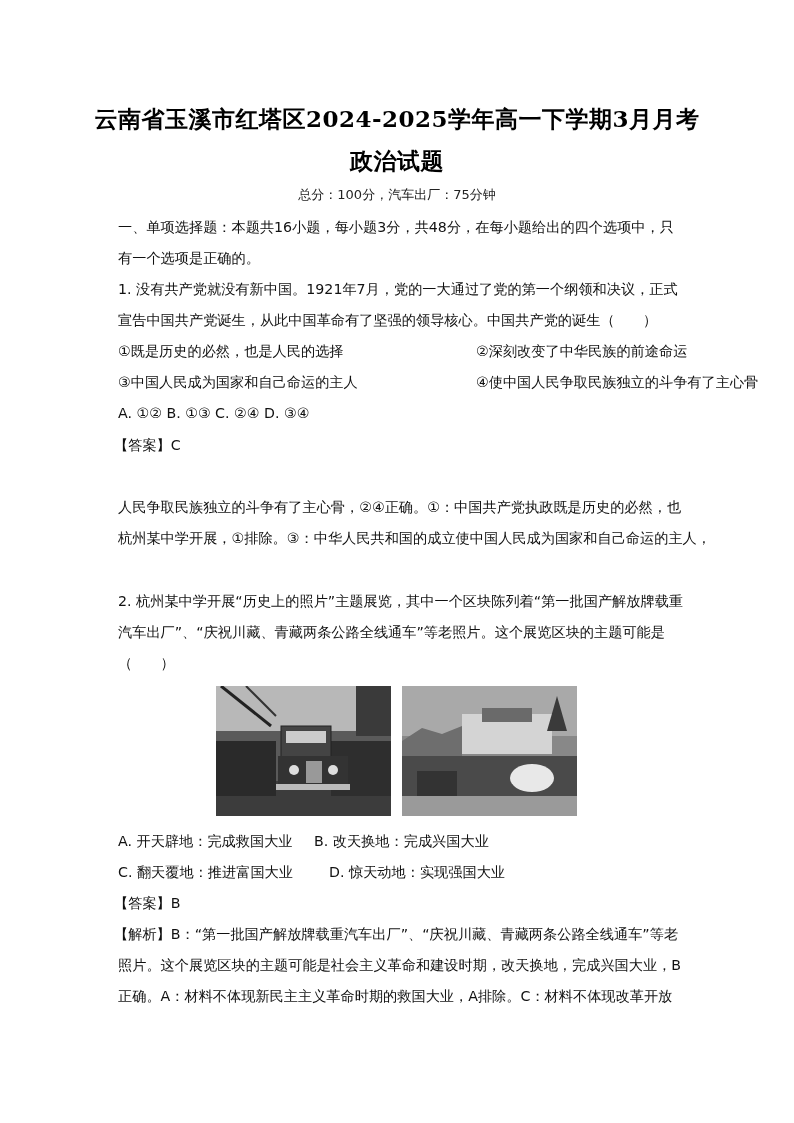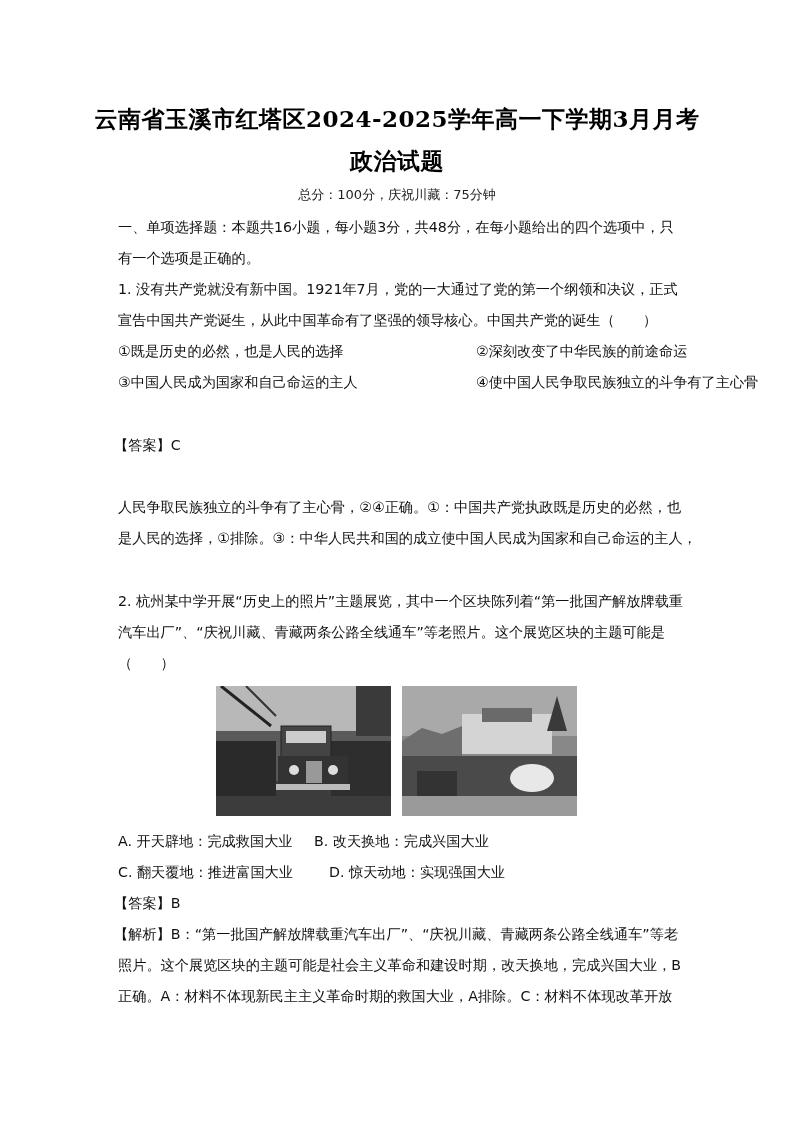--- a/index.html
+++ b/index.html
@@ -19,38 +19,39 @@
   .photo-truck { left: 0; width: 175px; background: #4a4a4a; }
   .photo-potala { left: 186px; width: 175px; background: #7a7a7a; }
 </style>
 </head>
 <body>
 
 <div class="page">
 
   <div class="title title1">云南省玉溪市红塔区2024-2025学年高一下学期3月月考</div>
   <div class="title title2">政治试题</div>
-  <div class="meta">总分：100分，庆祝川藏：75分钟</div>
+  <div class="meta">总分：100分，汽车出厂：75分钟</div>
 
   <div class="line" style="top:217px">一、单项选择题：本题共16小题，每小题3分，共48分，在每小题给出的四个选项中，只</div>
   <div class="line" style="top:248px">有一个选项是正确的。</div>
 
   <div class="line" style="top:279px">1. 没有共产党就没有新中国。1921年7月，党的一大通过了党的第一个纲领和决议，正式</div>
   <div class="line" style="top:310px">宣告中国共产党诞生，从此中国革命有了坚强的领导核心。中国共产党的诞生（　　）</div>
   <div class="line" style="top:341px">
     <span>①既是历史的必然，也是人民的选择</span>
     <span class="opt2">②深刻改变了中华民族的前途命运</span>
   </div>
   <div class="line" style="top:372px">
     <span>③中国人民成为国家和自己命运的主人</span>
     <span class="opt2">④使中国人民争取民族独立的斗争有了主心骨</span>
   </div>
+  <div class="line" style="top:403px">A. ①②  B. ①③  C. ②④  D. ③④</div>
   <div class="line" style="top:435px; left:114px">【答案】C</div>
   <div class="line" style="top:497px">人民争取民族独立的斗争有了主心骨，②④正确。①：中国共产党执政既是历史的必然，也</div>
-  <div class="line" style="top:528px">是人民的选择，①排除。③：中华人民共和国的成立使中国人民成为国家和自己命运的主人，</div>
+  <div class="line" style="top:528px">杭州某中学开展，①排除。③：中华人民共和国的成立使中国人民成为国家和自己命运的主人，</div>
 
   <div class="line" style="top:591px">2. 杭州某中学开展“历史上的照片”主题展览，其中一个区块陈列着“第一批国产解放牌载重</div>
   <div class="line" style="top:622px">汽车出厂”、“庆祝川藏、青藏两条公路全线通车”等老照片。这个展览区块的主题可能是</div>
   <div class="line" style="top:653px">（　　）</div>
 
   <div class="photos">
     <div class="photo photo-truck" title="第一批国产解放牌载重汽车出厂">
       <svg width="175" height="130" viewBox="0 0 175 130">
         <rect width="175" height="130" fill="#5a5a5a"></rect>
         <rect x="0" y="0" width="175" height="45" fill="#b8b8b8"></rect>

